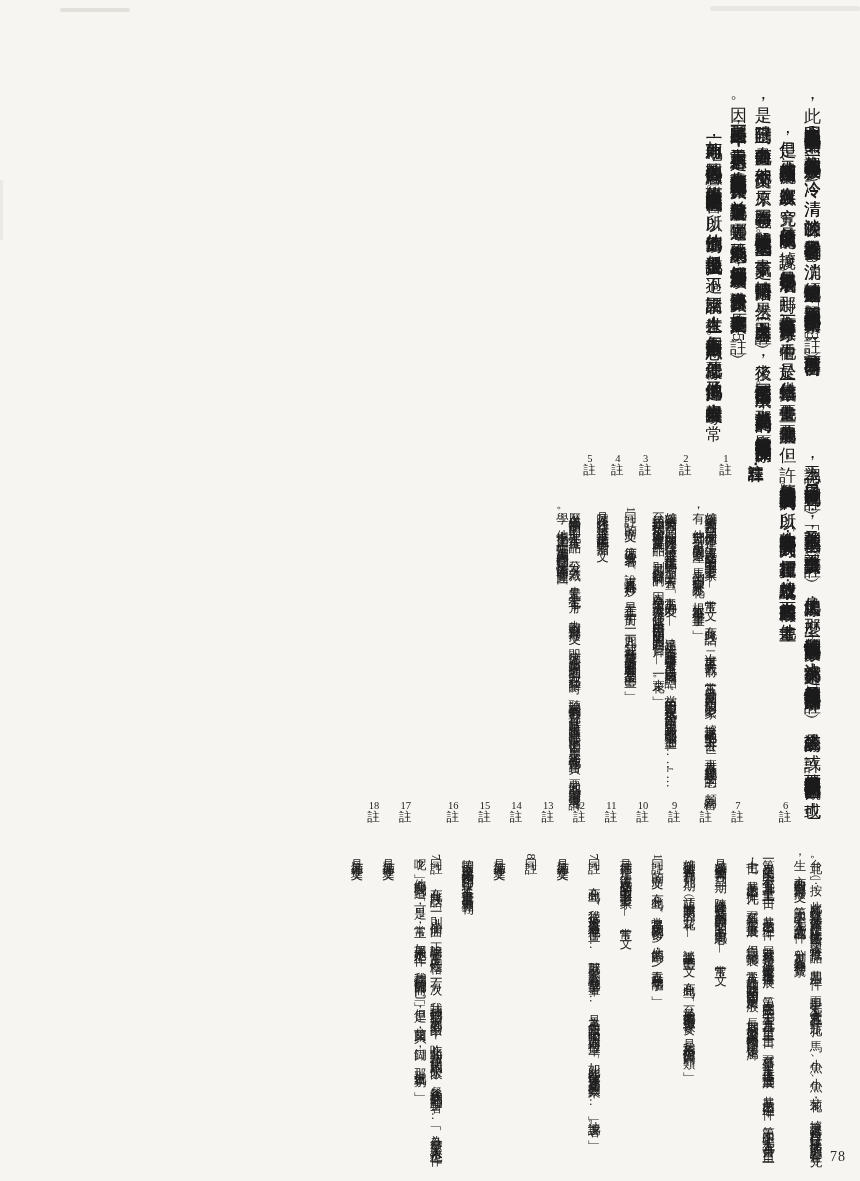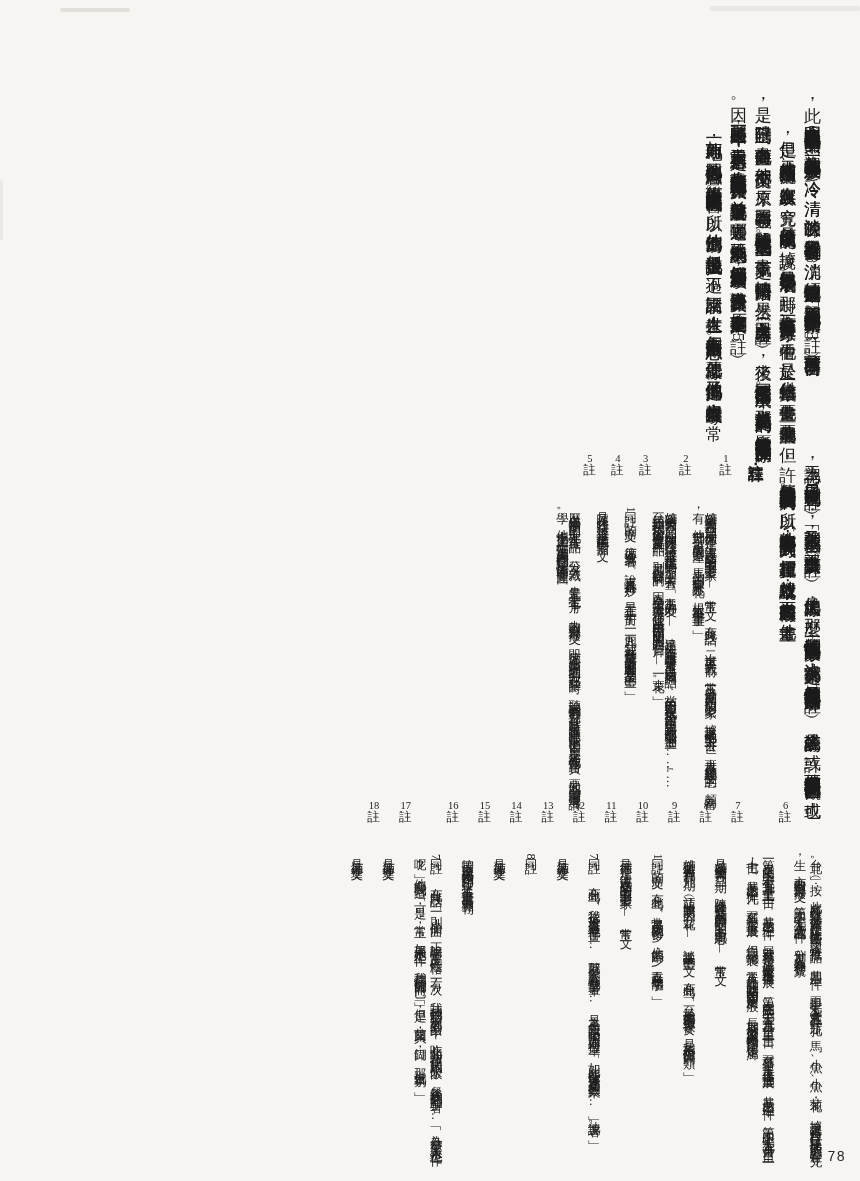--- a/index.html
+++ b/index.html
@@ -39,21 +39,21 @@
   .note-text{
     font-size:12.5px;letter-spacing:2.2px;
     padding-top:50px;
   }
   .band2 .note-text{line-height:.98;}
   .band3 .note-text{line-height:1.28;}
 
   .pagenum{
     position:absolute;right:14px;bottom:16px;
     font-size:14px;color:#2a2a2a;letter-spacing:1px;
-    font-family:Liberation Mono, monospace;
+    font-family:Liberation Serif, serif;
   }
 </style>
 </head>
 <body>
 
 <div class="page">
   <div class="scan-smudge s1"></div>
   <div class="scan-smudge s2"></div>
   <div class="scan-smudge s3"></div>
 

